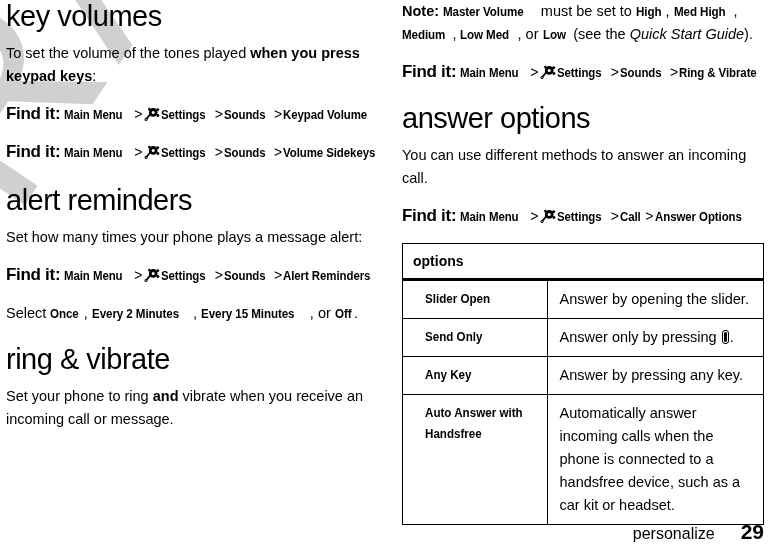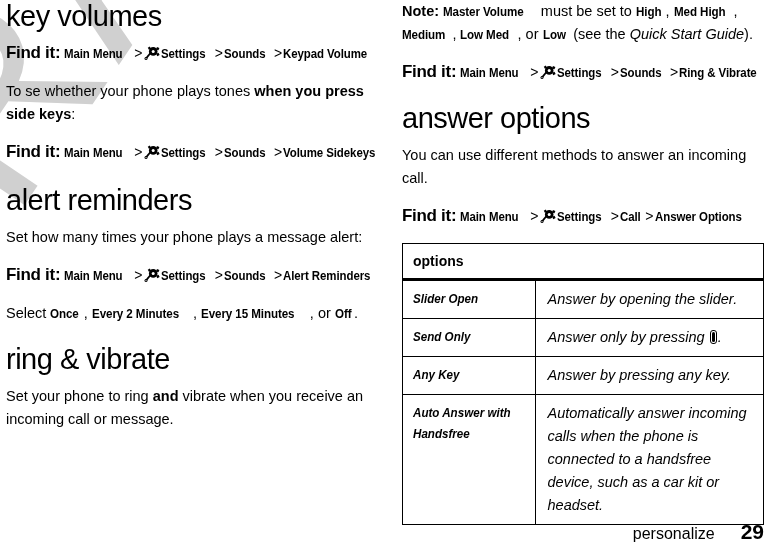--- a/index.html
+++ b/index.html
@@ -150,24 +150,23 @@
     text-align: left;
     font-size: 14px;
     font-weight: 700;
     padding: 9px 20px 9px 10px;
     border: 1.4px solid #000;
     border-bottom: 3px solid #000;
   }
   table.options tbody td {
     border: 1.4px solid #000;
     vertical-align: top;
-    padding: 7px 8px 7px 10px;
+    padding: 7px 8px 7px 22px;
     font-size: 14.5px;
     line-height: 23px;
-    font-style: italic;
   }
   table.options td.term {
     width: 118px;
     font-weight: 700;
     font-size: 13.5px;
     line-height: 21px;
   }
   table.options td.term .ui2 {
     display: inline-block;
     transform: scaleX(0.86);
@@ -205,35 +204,35 @@
 <div id="watermark">
   <div class="wm-text">DRAFT</div>
 </div>
 
 <div id="page">
 
   <div class="col" id="col-left">
 
     <h1 class="section">key volumes</h1>
 
+    <p class="body"><span>To set the volume of the tones played </span><span class="b">when you press keypad keys</span><span>:</span></p>
 
     <p class="findit"><span class="findit-label">Find it:</span>&nbsp;<span class="crumb">Main Menu</span><span class="sep">&gt;</span><span class="gear-icon"><svg width="16" height="15" viewBox="0 0 16 15">
             <g fill="#000">
               <circle cx="9.2" cy="5.4" r="4.3"></circle>
               <circle cx="9.2" cy="5.4" r="1.5" fill="#fff"></circle>
               <rect x="12.4" y="1.4" width="2.6" height="2.6" transform="rotate(20 13.7 2.7)"></rect>
               <rect x="12.6" y="7.1" width="2.6" height="2.6" transform="rotate(-25 13.9 8.4)"></rect>
               <rect x="4.2" y="1.0" width="2.4" height="2.4" transform="rotate(-30 5.4 2.2)"></rect>
               <path d="M6.2 6.1 L1.2 12.0 L2.6 13.2 L7.4 7.2 Z"></path>
               <circle cx="2.0" cy="12.6" r="1.5"></circle>
               <circle cx="2.0" cy="12.6" r="0.55" fill="#fff"></circle>
             </g>
           </svg></span><span class="crumb">Settings</span><span class="sep">&gt;</span><span class="crumb">Sounds</span><span class="sep">&gt;</span><span class="crumb">Keypad Volume</span></p>
 
-    <p class="body"><span>To se whether your phone plays tones </span><span class="b">when you press side keys</span><span>:</span></p>
 
     <p class="findit"><span class="findit-label">Find it:</span>&nbsp;<span class="crumb">Main Menu</span><span class="sep">&gt;</span><span class="gear-icon"><svg width="16" height="15" viewBox="0 0 16 15">
             <g fill="#000">
               <circle cx="9.2" cy="5.4" r="4.3"></circle>
               <circle cx="9.2" cy="5.4" r="1.5" fill="#fff"></circle>
               <rect x="12.4" y="1.4" width="2.6" height="2.6" transform="rotate(20 13.7 2.7)"></rect>
               <rect x="12.6" y="7.1" width="2.6" height="2.6" transform="rotate(-25 13.9 8.4)"></rect>
               <rect x="4.2" y="1.0" width="2.4" height="2.4" transform="rotate(-30 5.4 2.2)"></rect>
               <path d="M6.2 6.1 L1.2 12.0 L2.6 13.2 L7.4 7.2 Z"></path>
               <circle cx="2.0" cy="12.6" r="1.5"></circle>

